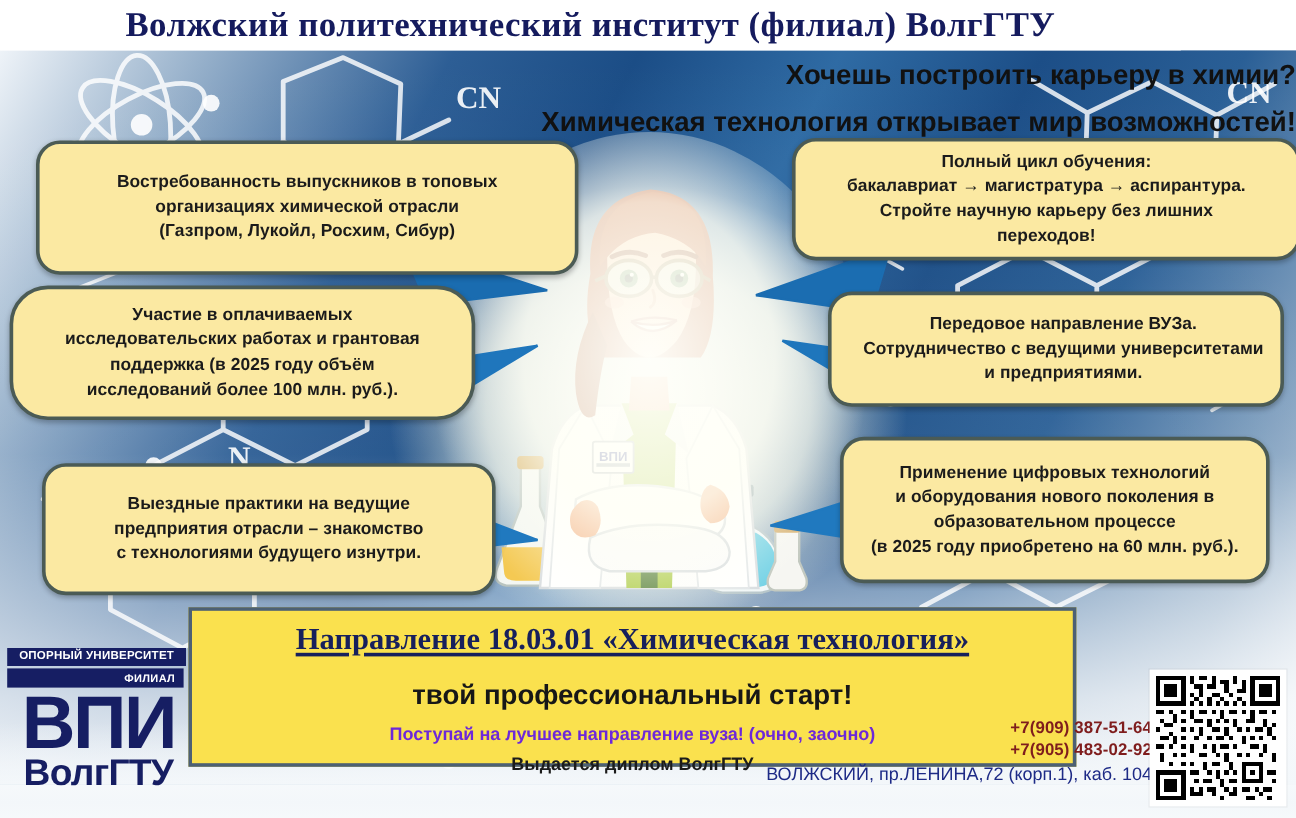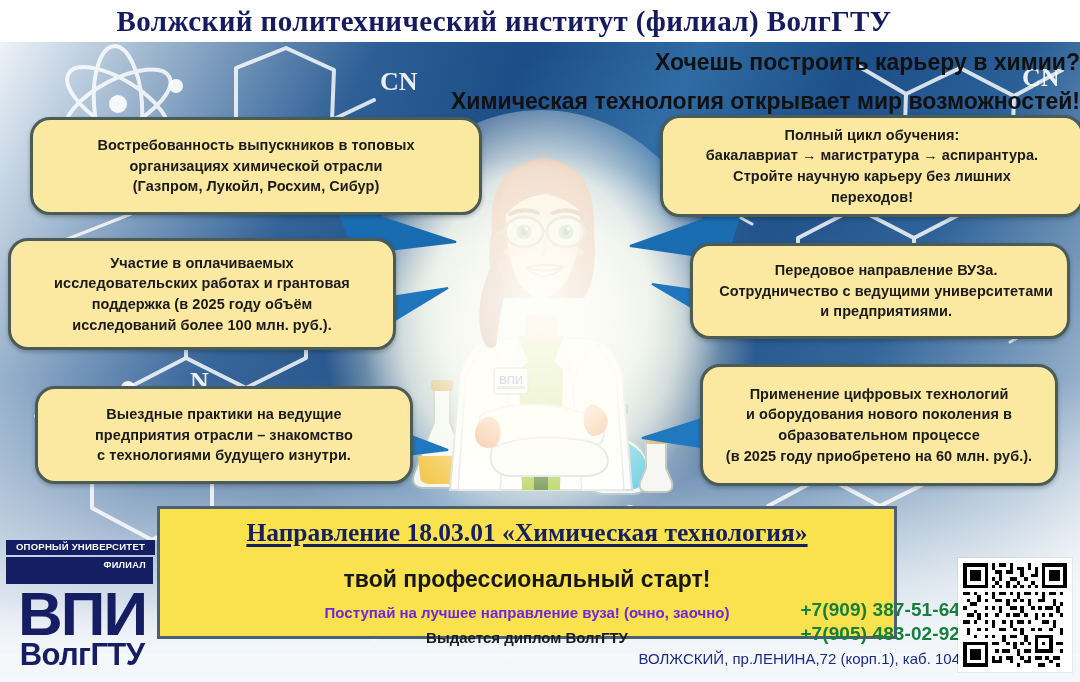--- a/index.html
+++ b/index.html
@@ -9,21 +9,21 @@
     width:1080px; height:682px;
     font-family:"Liberation Sans", sans-serif;
     overflow:hidden; position:relative;
   }
 
   
   .poster{ position:absolute; inset:0; background:#ffffff; overflow:hidden; }
 
   
   .header{
-    position:absolute; left:12px; top:0; width:984px; height:42px;
+    position:absolute; left:0; top:0; width:984px; height:42px;
     background:#ffffff; z-index:40;
     display:flex; align-items:center; justify-content:center;
   }
   .header-title{
     font-family:"Liberation Serif", serif;
     font-weight:bold; font-size:29px; letter-spacing:.4px;
     color:#151b5e; white-space:nowrap;
   }
 
   
@@ -59,23 +59,23 @@
     border:3px solid #4b5b55;
     border-radius:20px;
     box-shadow:0 2px 4px rgba(0,0,0,.25);
     display:flex; align-items:center; justify-content:center;
     padding:10px 14px;
   }
   .bubble p{
     font-size:14.5px; font-weight:bold; line-height:1.42;
     color:#1b1b1b; text-align:center; letter-spacing:.05px;
   }
-  .b1{ left:30px;  top:117px; width:452px; height:98px; }
-  .b2{ left:8px;   top:238px; width:388px; height:112px; }
-  .b3{ left:35px;  top:386px; width:378px; height:98px; }
+  .b1{ left:30px;  top:117px; width:452px; height:112px; }
+  .b2{ left:8px;   top:238px; width:388px; height:112px;border-radius:32px; }
+  .b3{ left:35px;  top:386px; width:378px; height:110px; }
   .b4{ left:660px; top:115px; width:424px; height:102px; }
   .b5{ left:690px; top:243px; width:380px; height:96px;justify-content:flex-end; }
   .b6{ left:700px; top:364px; width:358px; height:122px; }
 
   
   .tail{ position:absolute; z-index:24; }
   .tail svg{ display:block; }
 
   
   .banner{
@@ -112,42 +112,42 @@
   }
   .logo-bar{
     background:#161e63; color:#ffffff;
     font-size:9.6px; font-weight:bold; letter-spacing:.2px;
     text-align:center; padding:2px 0 2px; line-height:1.1;
     width:149px;
   }
   .logo-bar2{
     background:#161e63; color:#ffffff;
     font-size:9.2px; font-weight:bold; letter-spacing:.3px;
-    text-align:right; padding:3px 7px 14px 0; line-height:1.1;
+    text-align:right; padding:3px 7px 3px 0; line-height:1.1;
     width:147px; margin-top:2px;
   }
   .logo-vpi{
     font-family:"Liberation Sans", sans-serif;
     font-weight:bold; font-size:62px; color:#161e63;
     line-height:.92; letter-spacing:-2px; margin-top:1px;
     text-align:center; width:152px;
   }
   .logo-volggtu{
     font-weight:bold; font-size:31px; color:#161e63;
     line-height:1; letter-spacing:-.6px; text-align:center; width:152px;
     margin-top:-3px;
   }
 
   
   .contacts{
     position:absolute; left:600px; top:598px; width:360px; z-index:36;
     text-align:right;
   }
   .phone{
-    font-size:19px; font-weight:bold; color:#15803d;
+    font-size:14px; font-weight:bold; color:#7f1d1d;
     line-height:1.25; letter-spacing:.1px;
   }
   .address{
     font-size:15px; font-weight:normal; color:#1d2a86;
     line-height:1.3; margin-top:3px; white-space:nowrap;
   }
 
   
   .qr{
     position:absolute; left:958px; top:558px; width:114px; height:114px;

